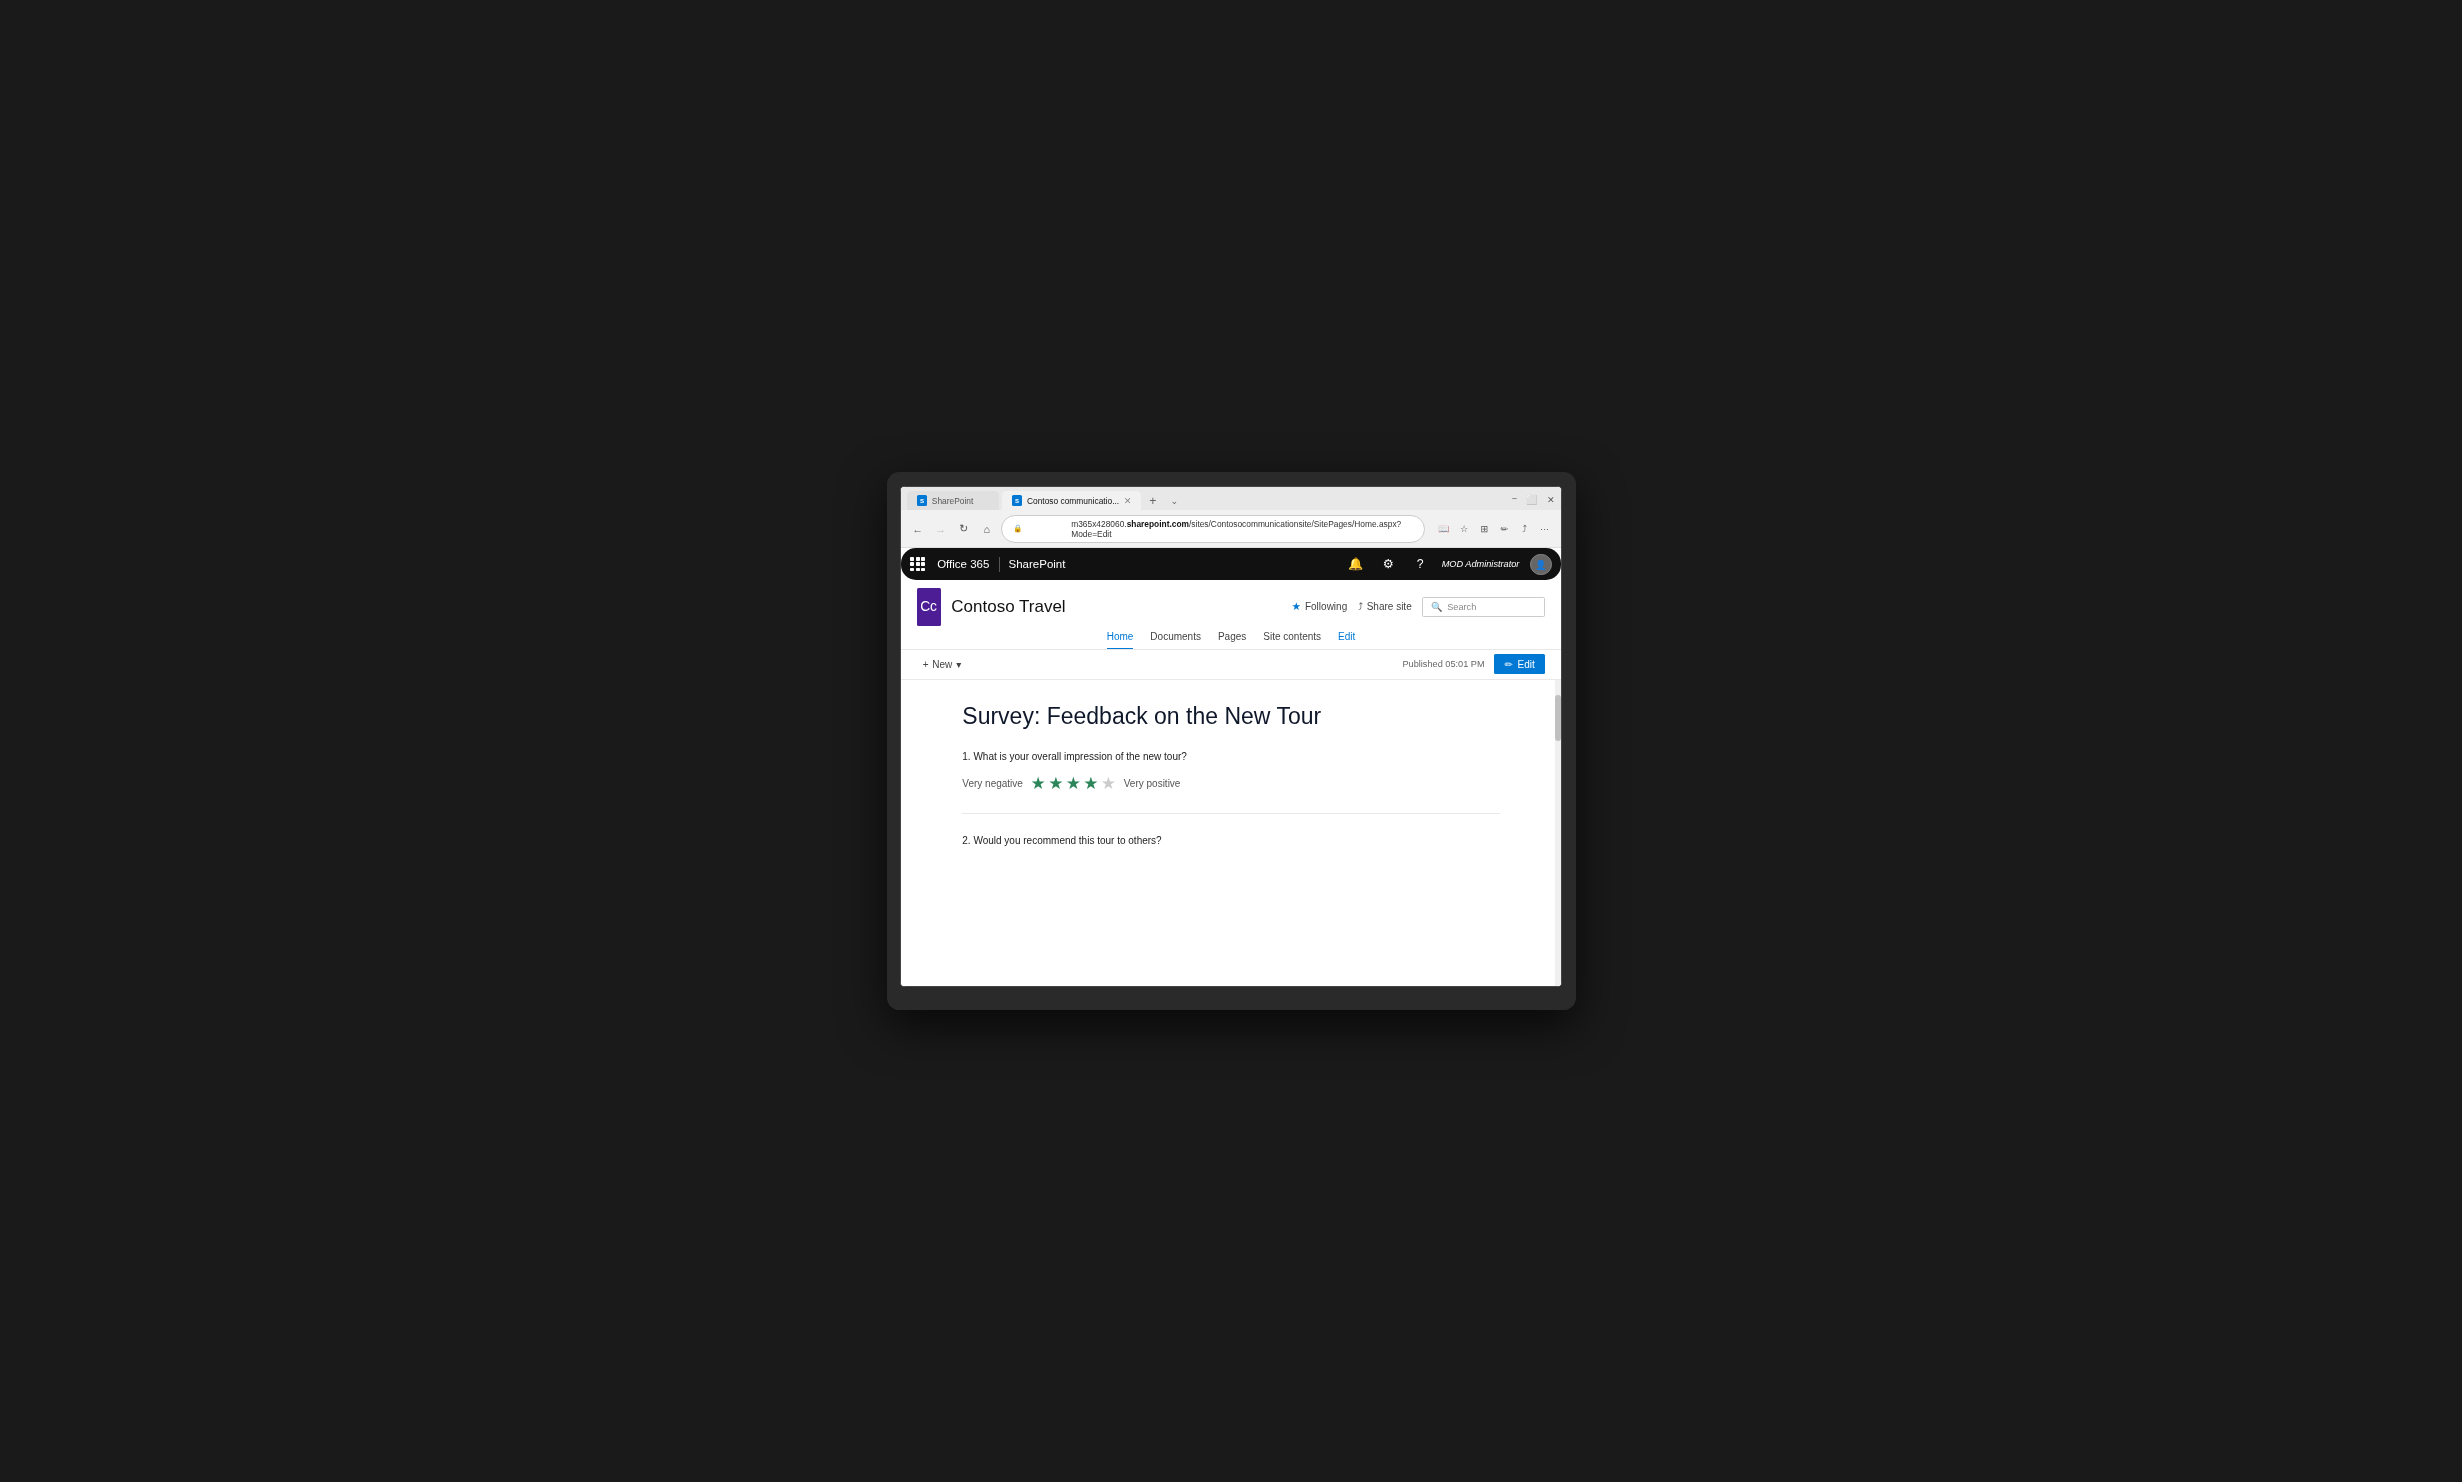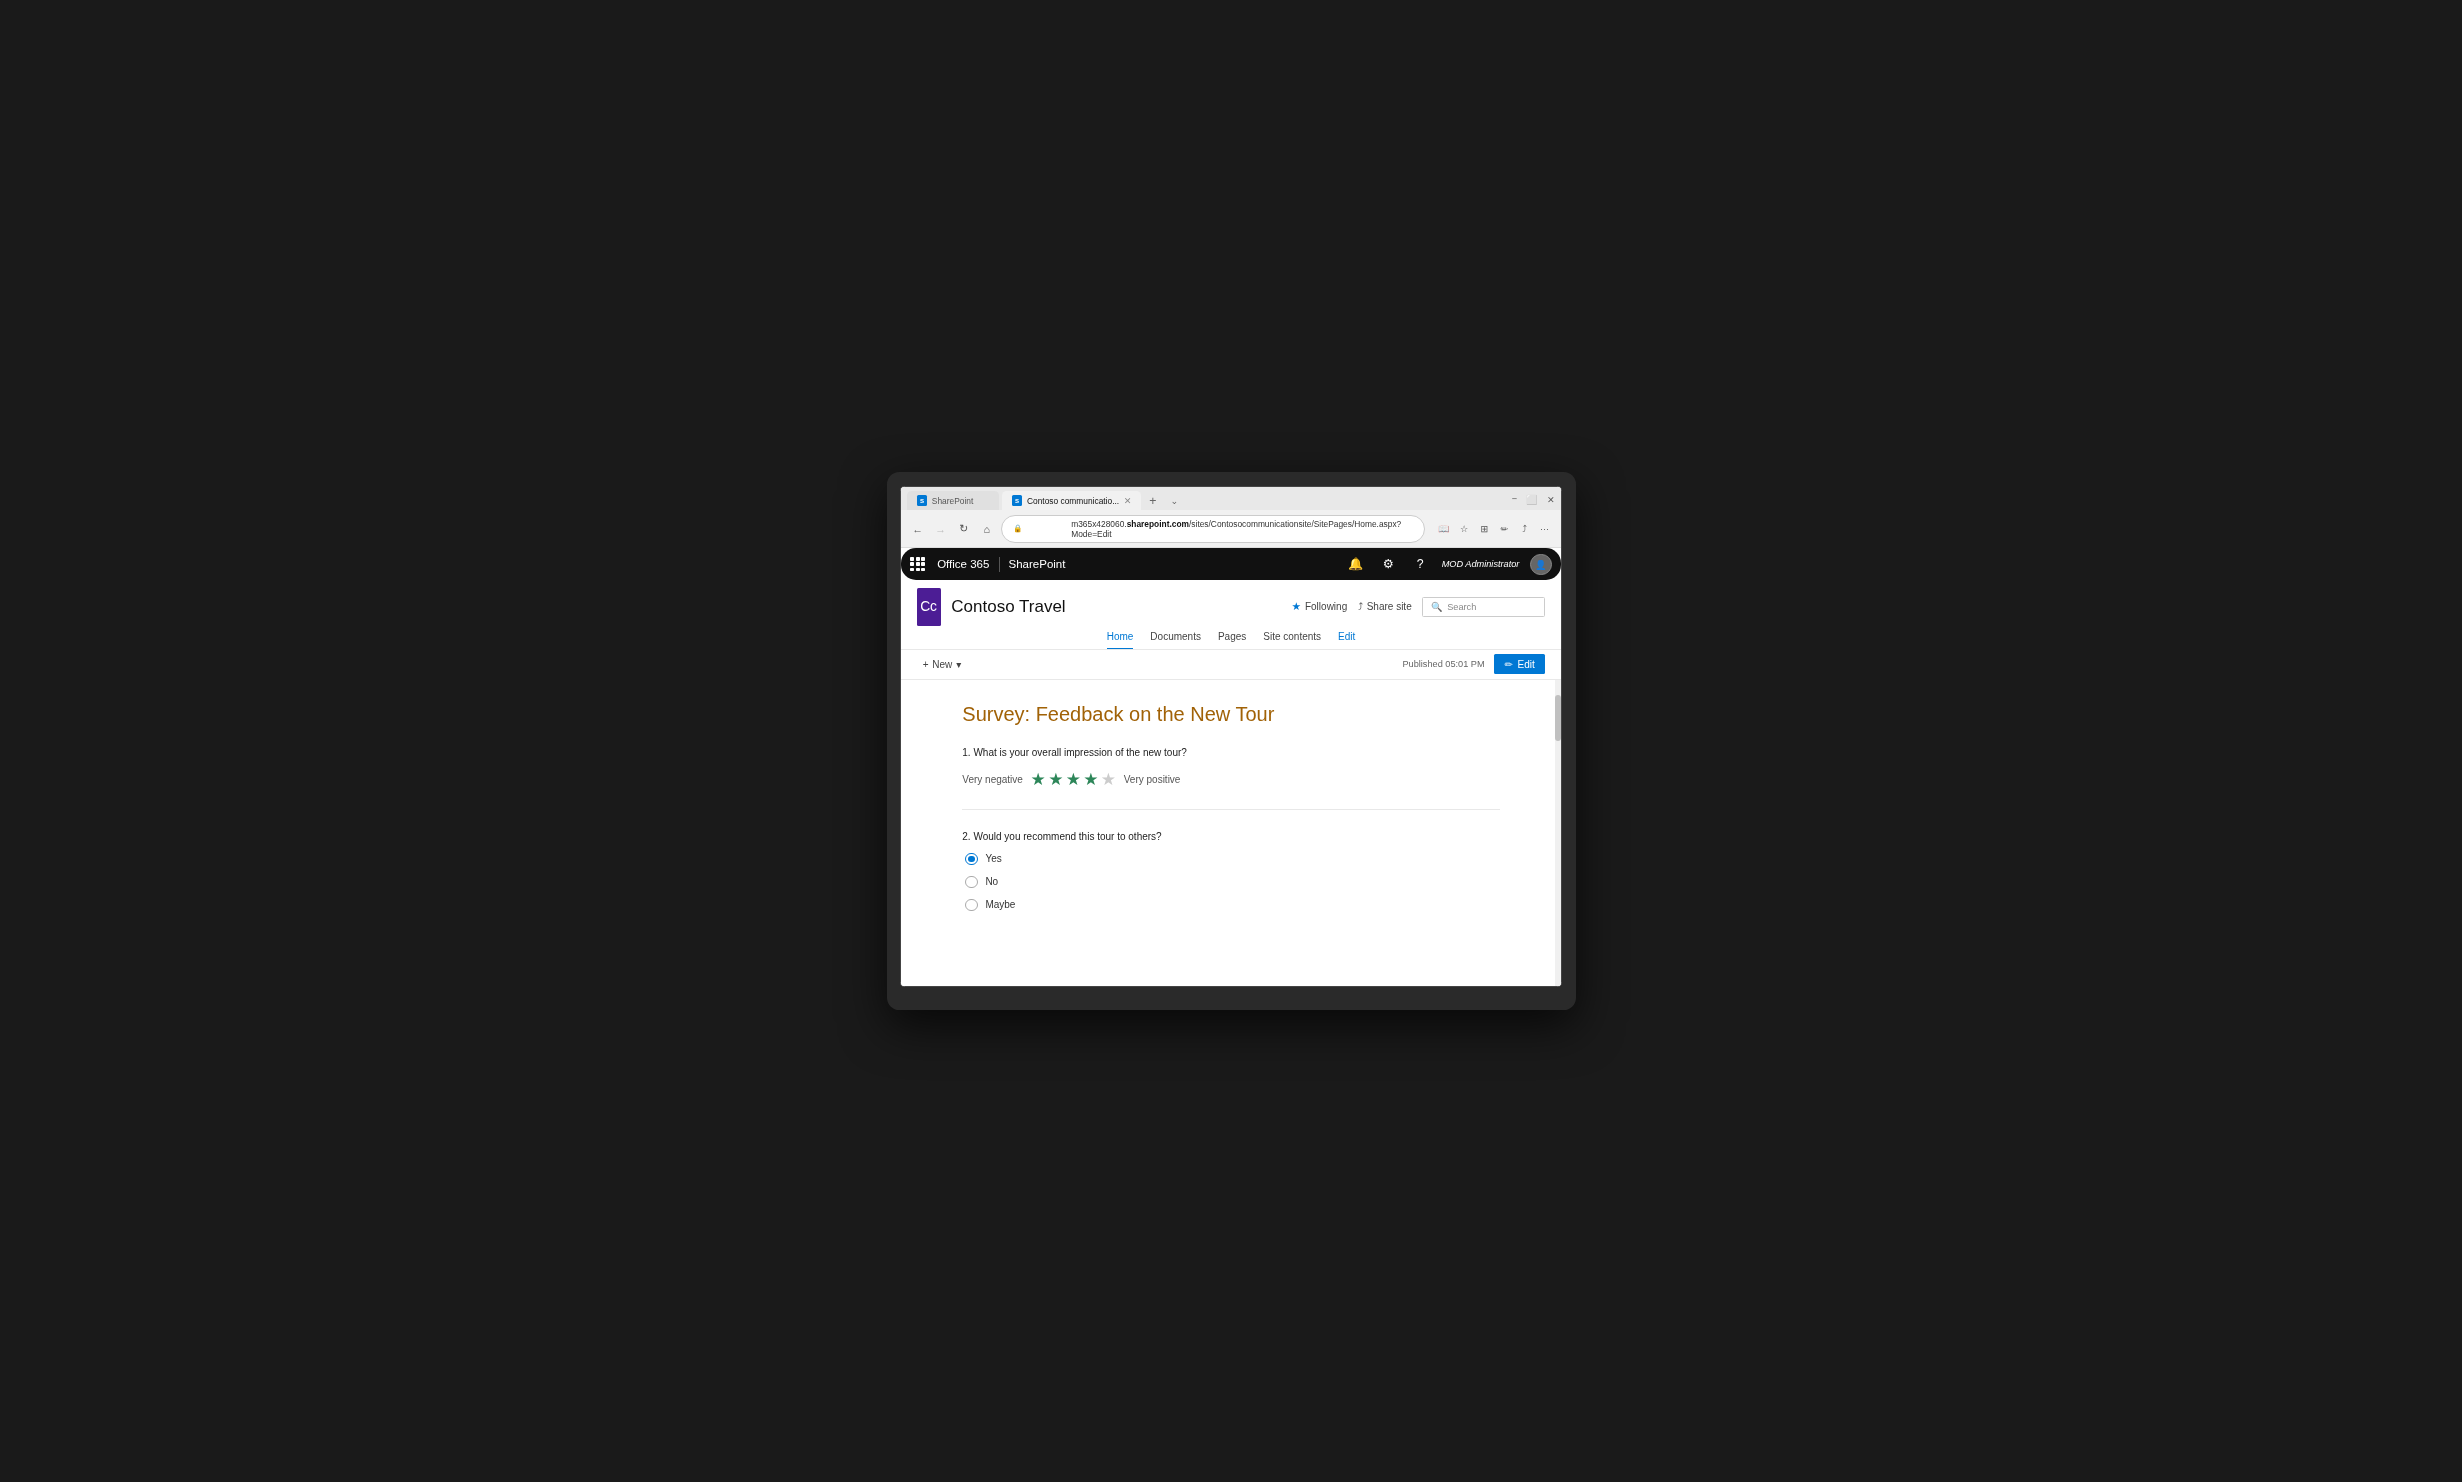--- a/index.html
+++ b/index.html
@@ -387,23 +387,23 @@
     }
 
     
     .main-content {
       background: white;
       padding: 23px 61px 31px 61px;
       min-height: 306px;
     }
 
     .survey-title {
-      font-size: 20px;
+      font-size: 23px;
       font-weight: 400;
-      color: #a16207;
+      color: #0f172a;
       margin-bottom: 21.4px;
     }
 
     .question-block {
       margin-bottom: 21.4px;
       border-bottom: 0.8px solid #e8e8e8;
       padding-bottom: 18.4px;
     }
 
     .question-block:last-child {
@@ -645,34 +645,20 @@
             </div>
             <span>Very positive</span>
           </div>
         </div>
 
         <div class="question-block">
           <p class="question-text">
             <span>2.</span>
             <span>Would you recommend this tour to others?</span>
           </p>
-          <div class="radio-options">
-            <label class="radio-option">
-              <div class="radio-circle checked"></div>
-              <span>Yes</span>
-            </label>
-            <label class="radio-option">
-              <div class="radio-circle unchecked"></div>
-              <span>No</span>
-            </label>
-            <label class="radio-option">
-              <div class="radio-circle unchecked"></div>
-              <span>Maybe</span>
-            </label>
-          </div>
         </div>
 
 
       </div>
 
       <div class="scrollbar">
         <div class="scrollbar-thumb"></div>
       </div>
     </div>
 

